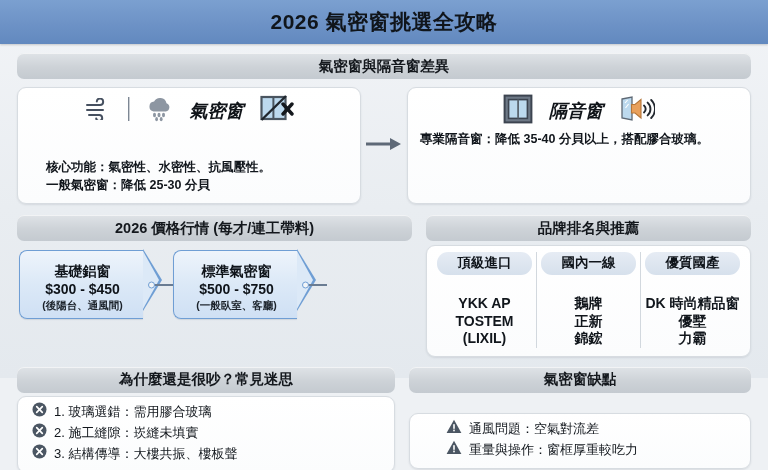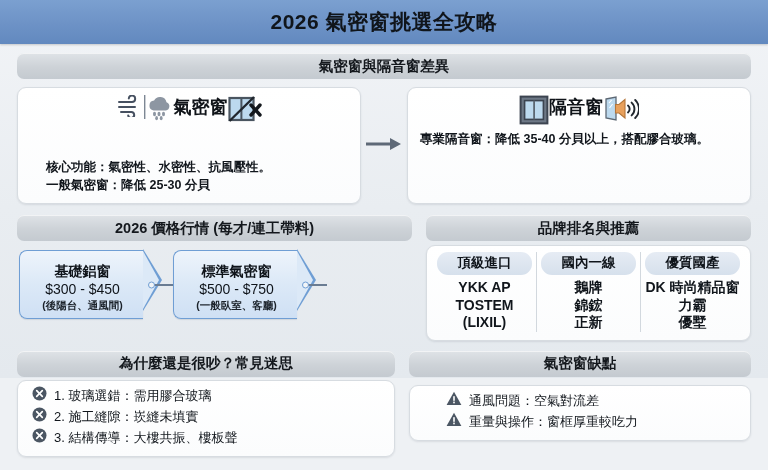--- a/index.html
+++ b/index.html
@@ -49,22 +49,22 @@
   .cmp-row {
     display: flex; align-items: stretch;
     margin-top: 8px;
   }
   .cmp-card {
     flex: 1 1 0; padding: 7px 10px 9px 10px;
     display: flex; flex-direction: column; align-items: center;
   }
   .cmp-card.left { min-height: 78px; }
   .cmp-head {
-    display: flex; justify-content: center;
-    gap: 0; height: 32px;
+    display: flex; align-items: center; justify-content: center;
+    gap: 16px; height: 32px; font-style: italic;
   }
   .cmp-name { font-size: 18px; font-weight: bold; color: #101419; }
   .cmp-lines { margin-top: 3px; align-self: stretch; }
   .cmp-line {
     font-size: 12.5px; font-weight: bold; color: #11161c;
     line-height: 18px; text-align: left;
   }
   .cmp-card.left .cmp-lines { padding-left: 18px; margin-top: 31px; }
   .cmp-card.right .cmp-lines { padding-left: 2px; }
   .arrow-wrap {
@@ -106,33 +106,33 @@
     border-left: 16.5px solid #dce9f7;
   }
   .tag .hole {
     position: absolute; right: -12px; top: 50%;
     transform: translateY(-50%);
     width: 7px; height: 7px; border-radius: 50%;
     background: #f1f4f7; border: 1.4px solid #6f9ed4;
     z-index: 3;
   }
   .tag-title { font-size: 14px; font-weight: bold; color: #0f141a; line-height: 17px; }
-  .tag-price { font-size: 14px; font-weight: normal; color: #0f141a; line-height: 18px; }
+  .tag-price { font-size: 14px; font-weight: bold; color: #0f141a; line-height: 18px; }
   .tag-note  { font-size: 10.5px; font-weight: bold; color: #1b222a; line-height: 15px; }
   .connector { width: 20px; height: 2px; background: #6a7c92; margin: 0 0 0 10px; z-index:1;}
 
   
   .brand-body { display: flex; padding: 6px 6px 8px 6px; }
   .brand-col { flex: 1 1 0; text-align: center; padding: 0 4px; }
   .brand-col + .brand-col { border-left: 1px solid #d2d8de; }
   .brand-col-head {
     background: linear-gradient(180deg,#e6ecf4 0%, #d6e0ec 100%);
     border-radius: 11px;
     font-size: 13.5px; font-weight: bold; color: #0f141a;
-    padding: 2px 0 3px 0; margin-bottom: 4px;
+    padding: 2px 0 3px 0; margin-bottom: 20px;
   }
   .brand-item { font-size: 14px; font-weight: bold; color: #11161c; line-height: 17.5px; }
 
   
   .bot-row { display: flex; padding: 10px 17px 0 17px; gap: 14px; justify-content: flex-end; }
   #sec-myth { width: 378px; }
   #sec-cons { flex: 1; }
   .list-body { padding: 5px 8px 7px 14px; }
   .list-item {
     display: flex; align-items: center; gap: 7px;
@@ -284,29 +284,29 @@
         <div class="brand-col">
           <div class="brand-col-head">頂級進口</div>
           <div class="brand-item">YKK AP</div>
           <div class="brand-item">TOSTEM</div>
           <div class="brand-item">(LIXIL)</div>
         </div>
 
         <div class="brand-col">
           <div class="brand-col-head">國內一線</div>
           <div class="brand-item">鵝牌</div>
+          <div class="brand-item">正新</div>
           <div class="brand-item">錦鋐</div>
-          <div class="brand-item">正新</div>
         </div>
 
         <div class="brand-col">
           <div class="brand-col-head">優質國產</div>
           <div class="brand-item">DK 時尚精品窗</div>
+          <div class="brand-item">優墅</div>
           <div class="brand-item">力霸</div>
-          <div class="brand-item">優墅</div>
         </div>
       </div>
     </div>
   </div>
 
   <div class="bot-row">
 
     <div id="sec-myth">
       <div class="sec-bar">為什麼還是很吵？常見迷思</div>
       <div class="panel list-body" style="margin-top:3px;">
@@ -347,21 +347,21 @@
               </g>
             </svg>
           </span>
           <span>3. 結構傳導：大樓共振、樓板聲</span>
         </div>
       </div>
     </div>
 
     <div id="sec-cons">
       <div class="sec-bar">氣密窗缺點</div>
-      <div class="panel list-body" style="margin-top:8px;">
+      <div class="panel list-body" style="margin-top:20px;">
 
         <div class="list-item">
           <span class="ic">
             <svg width="16" height="15" viewBox="0 0 16 15">
               <path d="M8 0.8 L15.4 14 H0.6 Z" fill="#4b5663"></path>
               <rect x="7.2" y="5.2" width="1.6" height="4.6" fill="#ffffff"></rect>
               <rect x="7.2" y="10.6" width="1.6" height="1.7" fill="#ffffff"></rect>
             </svg>
           </span>
           <span>通風問題：空氣對流差</span>

